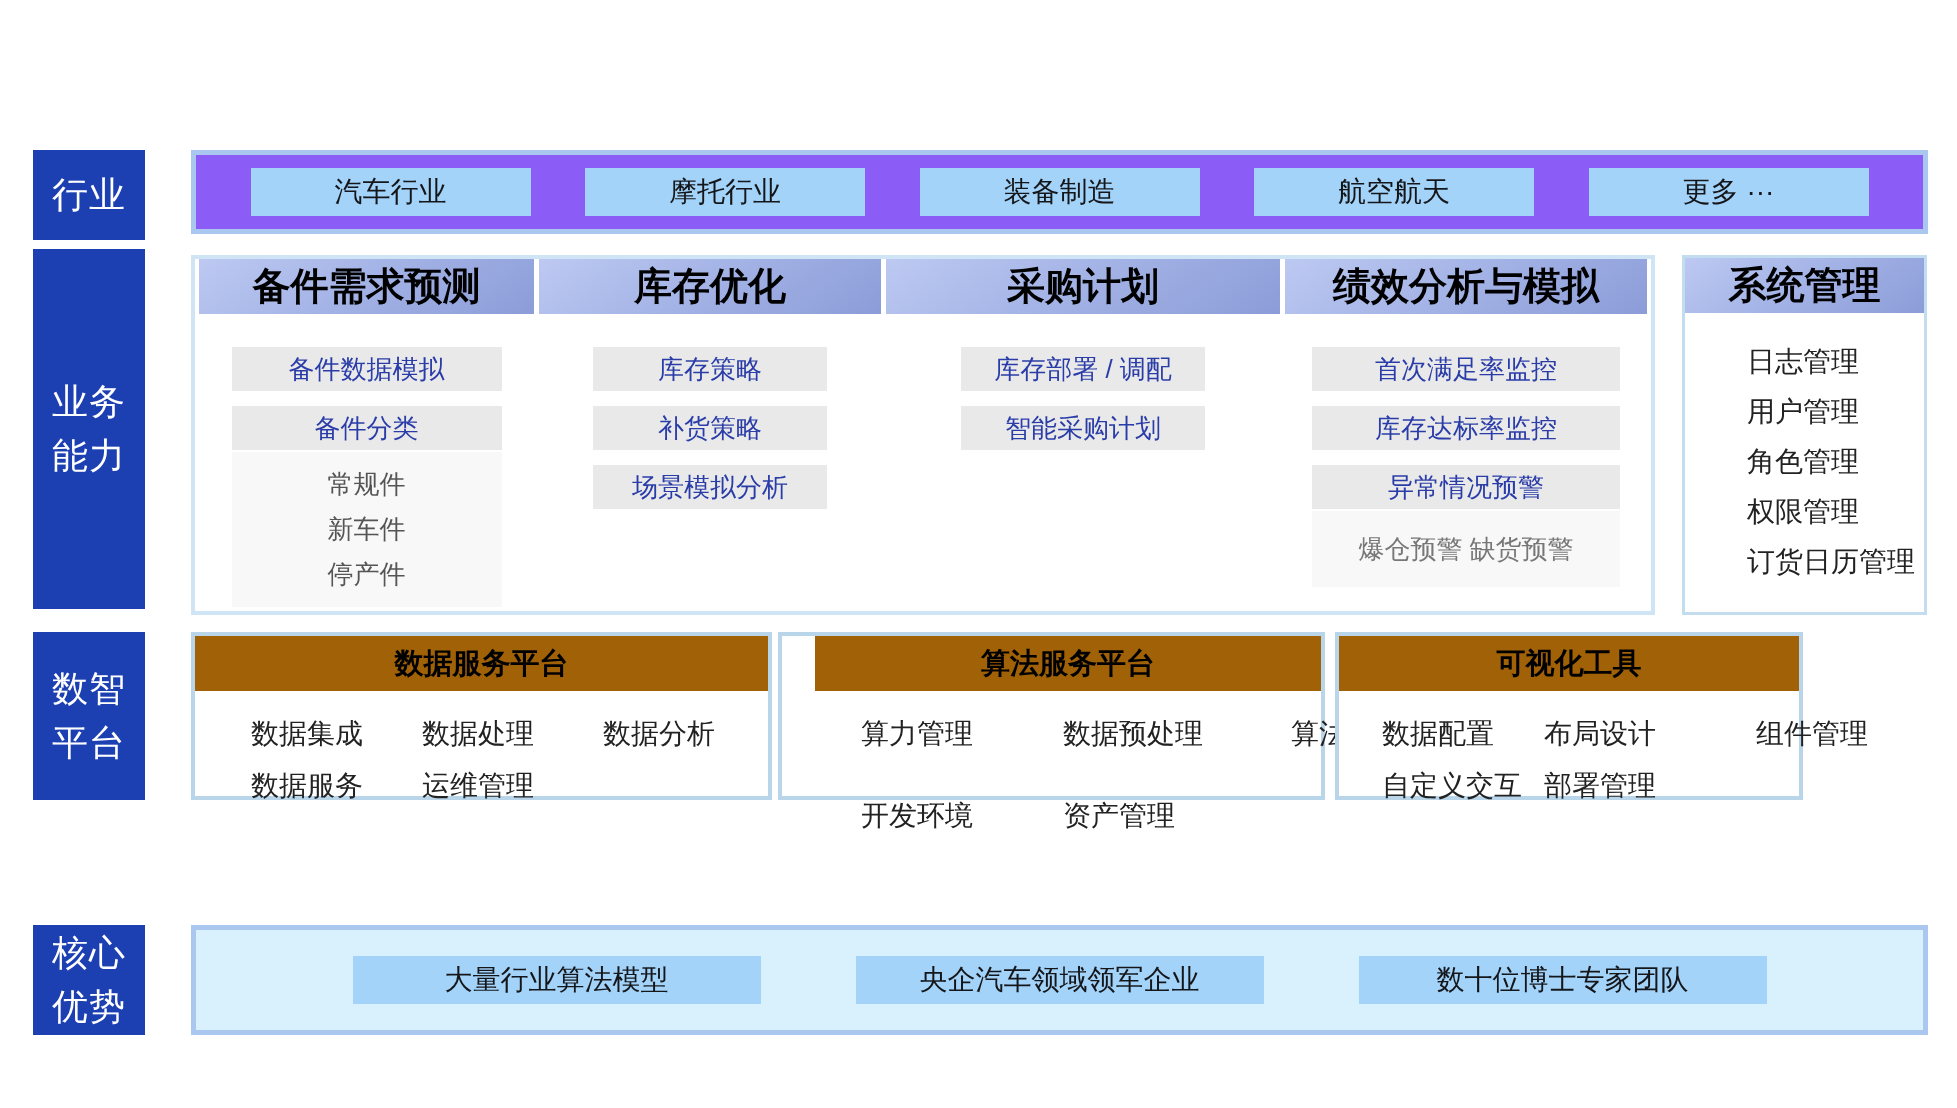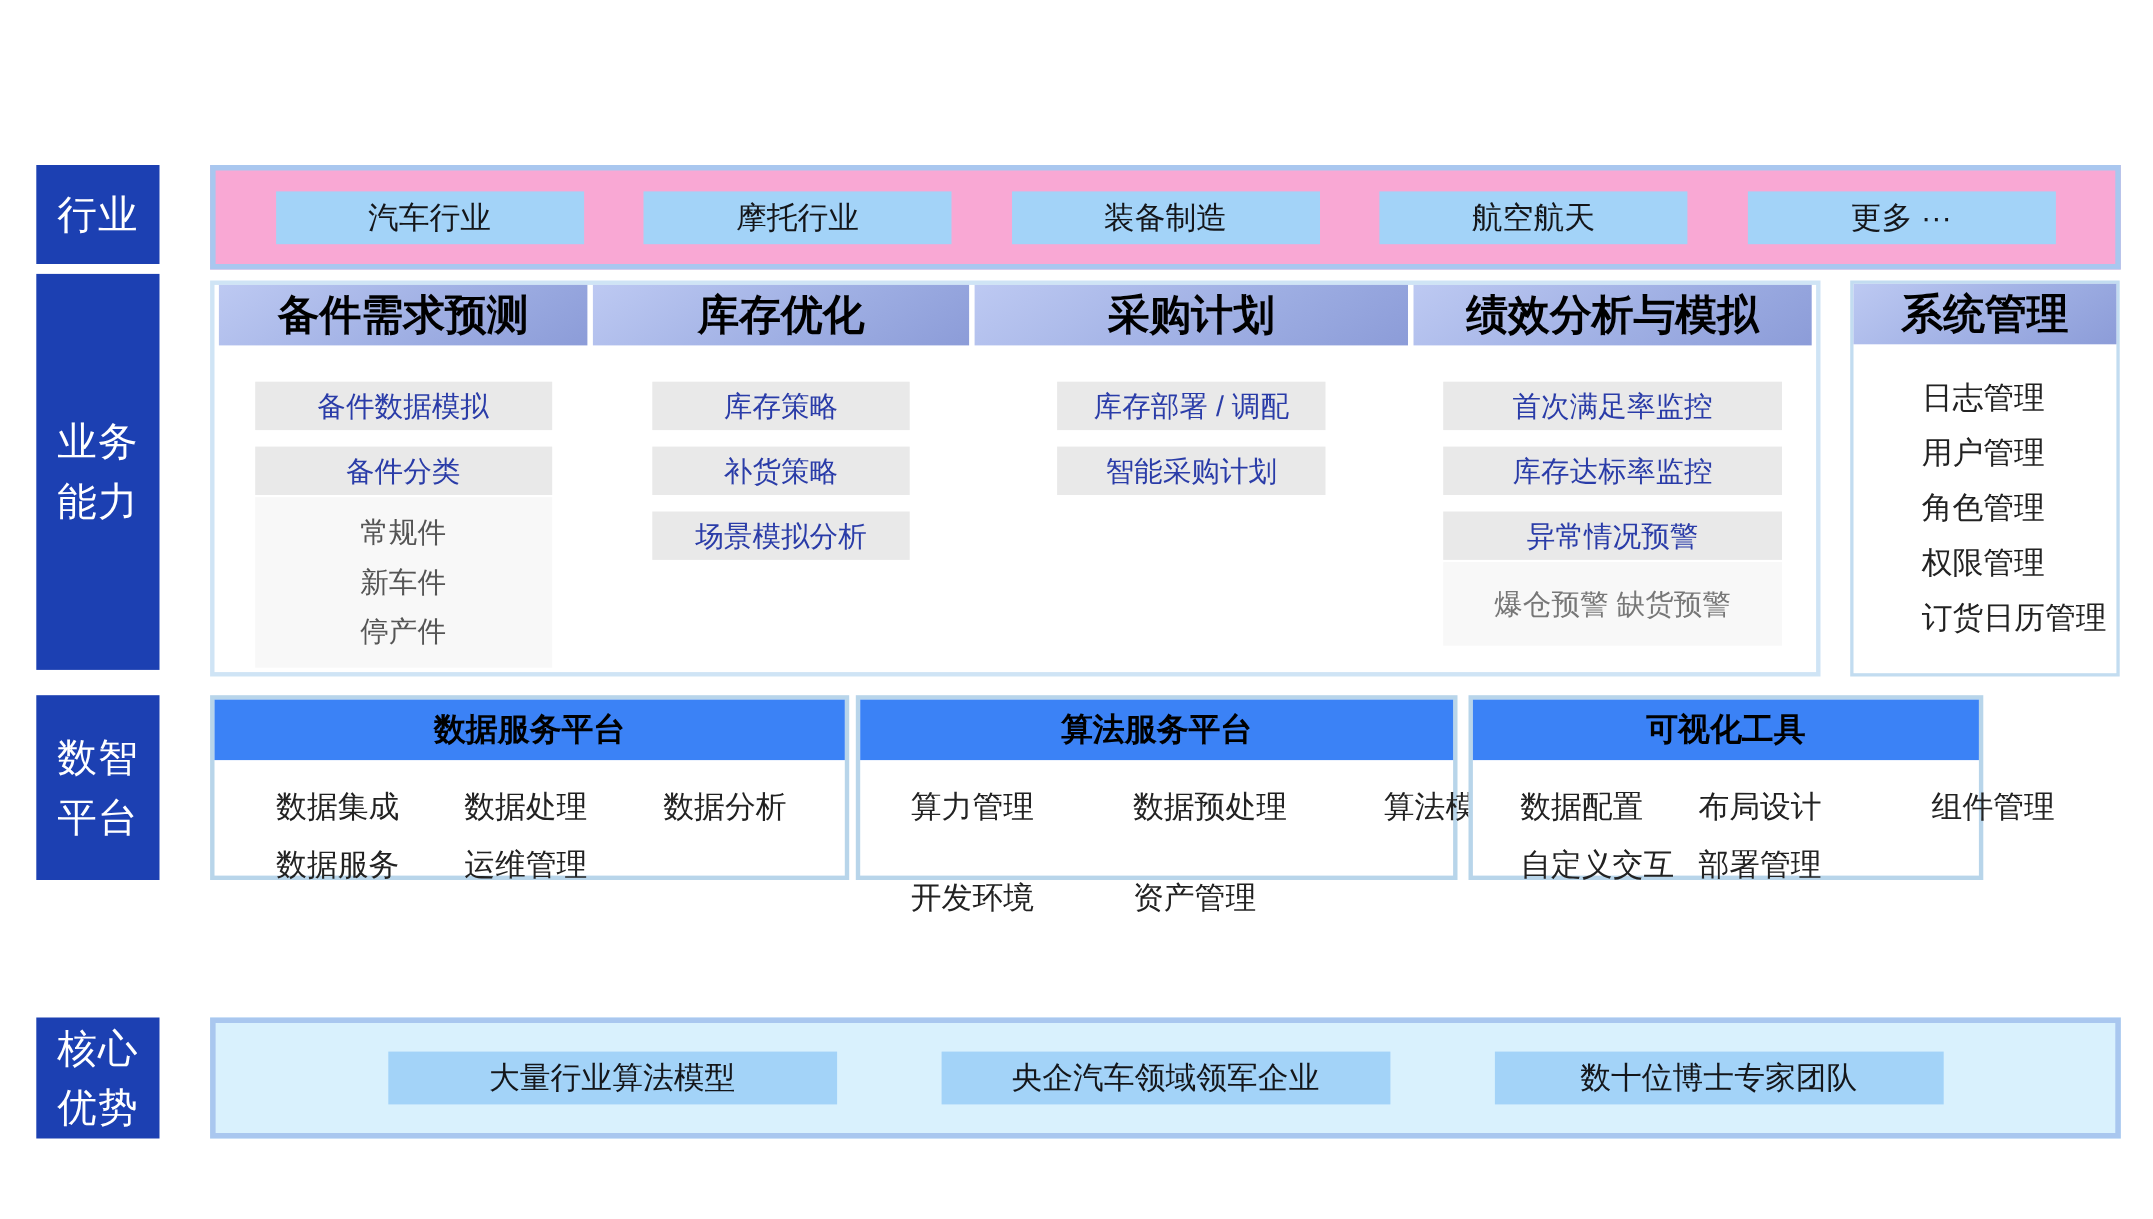--- a/index.html
+++ b/index.html
@@ -13,22 +13,22 @@
     display:flex;flex-direction:column;align-items:center;justify-content:center;
     font-size:36px;line-height:1.5;letter-spacing:1px;
   }
   .lbl-industry{top:150px;height:90px;}
   .lbl-business{top:249px;height:360px;}
   .lbl-platform{top:632px;height:168px;}
   .lbl-advantage{top:925px;height:110px;}
 
   
   .industry-strip{
-    position:absolute;left:191px;top:150px;width:1737px;height:95px;box-sizing:border-box;
-    background:#f9a8d4;border:5px solid #a9c7ef;
+    position:absolute;left:191px;top:150px;width:1737px;height:84px;box-sizing:border-box;
+    background:#8b5cf6;border:5px solid #a9c7ef;
     display:flex;align-items:center;justify-content:space-evenly;
   }
   .chip{
     width:280px;height:48px;background:#a3d3f8;color:#14161a;font-size:28px;
     display:flex;align-items:center;justify-content:center;white-space:nowrap;
   }
 
   
   .biz-container{
     position:absolute;left:191px;top:255px;width:1464px;height:360px;box-sizing:border-box;
@@ -60,24 +60,24 @@
     position:absolute;left:1682px;top:255px;width:245px;height:360px;box-sizing:border-box;
     background:#ffffff;border:3px solid #c2dcf0;
   }
   .sys-items{margin:24px 0 0 62px;font-size:28px;color:#222;line-height:50px;white-space:nowrap;}
 
   
   .plat-box{
     position:absolute;top:632px;height:168px;box-sizing:border-box;
     background:#ffffff;border:4px solid #b8d5ea;
   }
-  .pb1{left:191px;width:581px;} .pb2{left:778px;width:547px;} .pb3{left:1335px;width:468px;}
+  .pb1{left:191px;width:581px;} .pb2{left:778px;width:547px;padding-left:33px;} .pb3{left:1335px;width:468px;}
   .plat-header{
     height:55px;display:flex;align-items:center;justify-content:center;
-    background:#3b82f6;font-weight:bold;font-size:29px;color:#000;
+    background:#a16207;font-weight:bold;font-size:29px;color:#000;
   }
   .plat-items{
     display:grid;justify-content:start;align-content:start;
     padding-top:24px;row-gap:14px;font-size:28px;color:#222;white-space:nowrap;
   }
   .pg1{grid-template-columns:171px 181px auto;padding-left:56px;font-family:Liberation Mono, monospace;}
   .pg2{grid-template-columns:158px 184px auto;padding-left:46px;gap:44px;}
   .pg3{grid-template-columns:162px 212px auto;padding-left:43px;}
 
   

